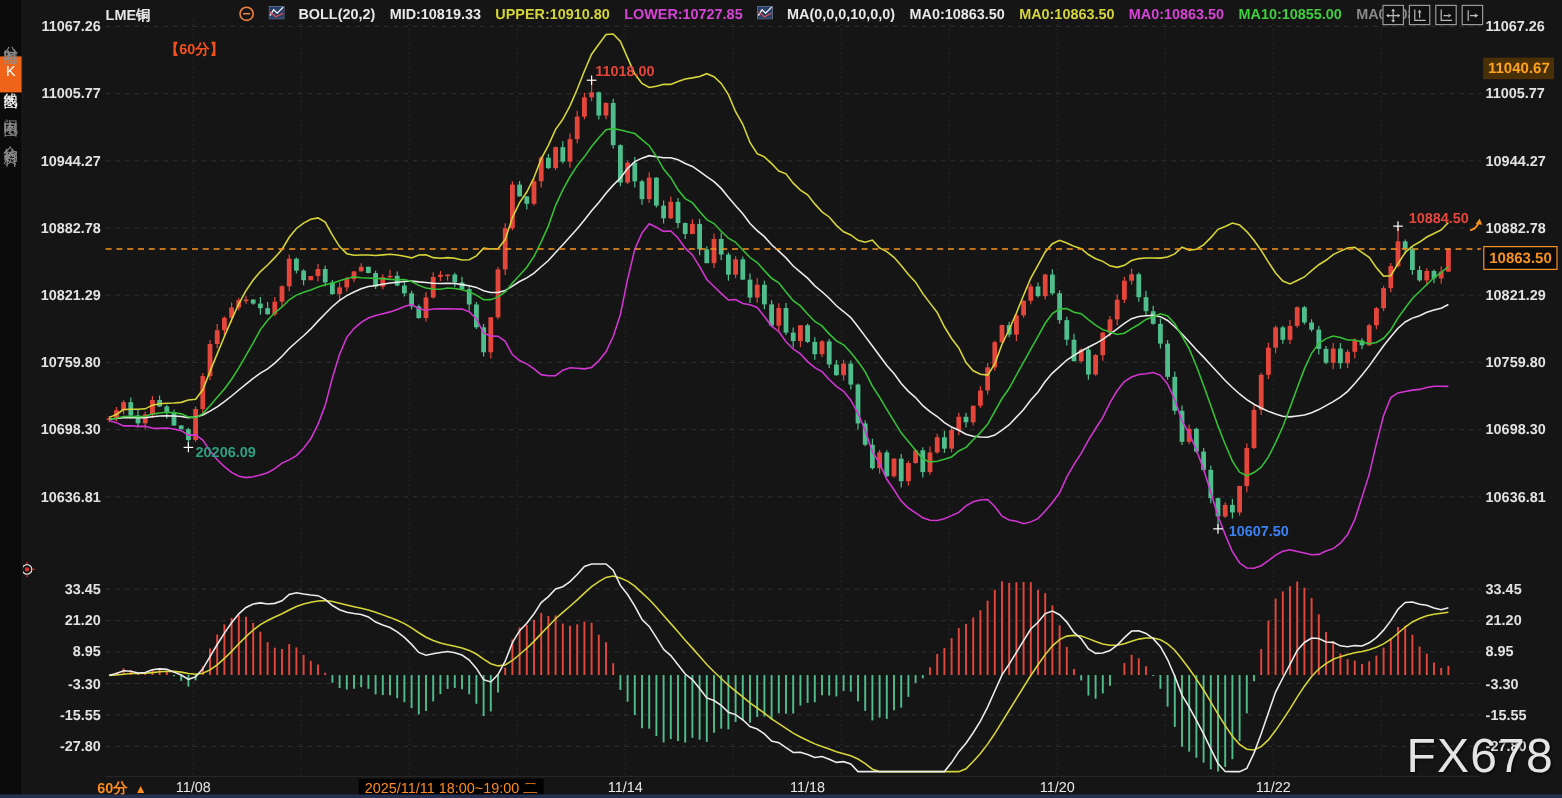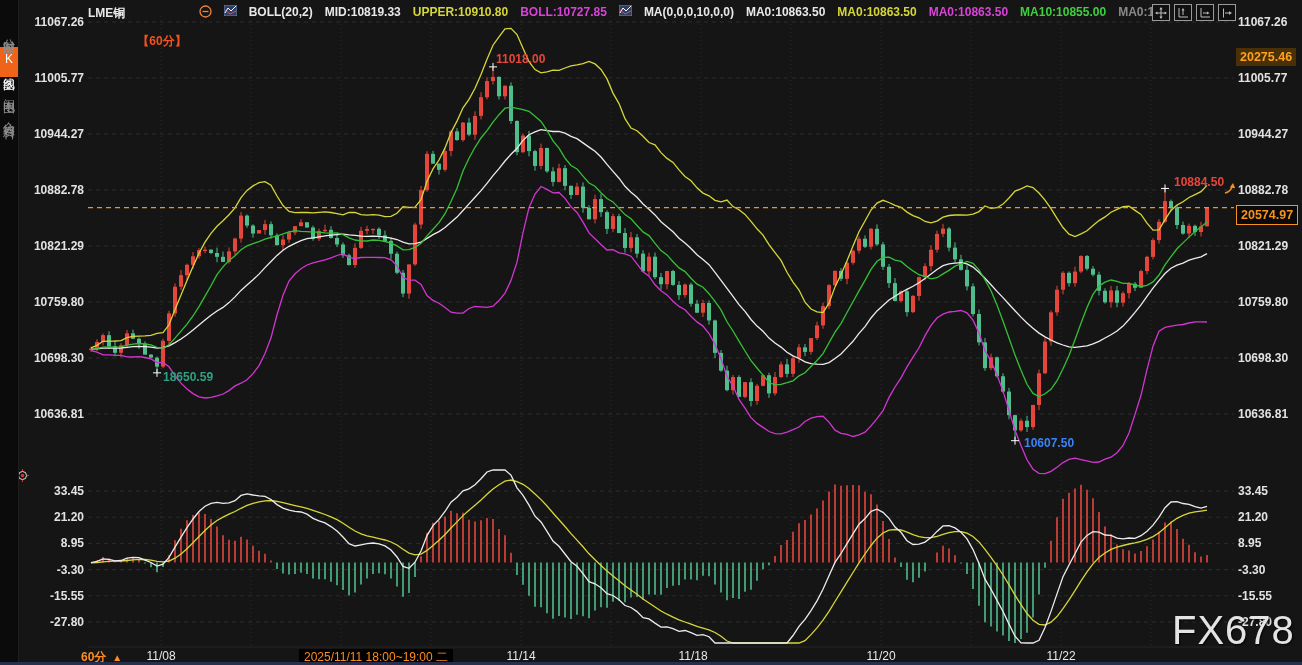--- a/index.html
+++ b/index.html
@@ -681,21 +681,21 @@
     <span class="mini-icon">
       <svg width="13" height="11">
           <rect x="0" y="0" width="13" height="11" fill="#2b4068" stroke="#9ab" stroke-width="0.6"></rect>
           <polyline points="1,8 4,3 7,6 12,1" fill="none" stroke="#fff" stroke-width="1"></polyline>
           <polyline points="1,5 6,9 12,6" fill="none" stroke="#e05050" stroke-width="1"></polyline>
         </svg>
     </span>
     <span class="h-white">BOLL(20,2)</span>
     <span class="h-white">MID:10819.33</span>
     <span class="h-yellow">UPPER:10910.80</span>
-    <span class="h-magenta">BOLL:10727.85</span>
+    <span class="h-magenta">LOWER:10727.85</span>
     <span class="mini-icon">
       <svg width="13" height="11">
           <rect x="0" y="0" width="13" height="11" fill="#2b4068" stroke="#9ab" stroke-width="0.6"></rect>
           <polyline points="1,8 4,3 7,6 12,1" fill="none" stroke="#fff" stroke-width="1"></polyline>
           <polyline points="1,5 6,9 12,6" fill="none" stroke="#e05050" stroke-width="1"></polyline>
         </svg>
     </span>
     <span class="h-white">MA(0,0,0,10,0,0)</span>
     <span class="h-white">MA0:10863.50</span>
     <span class="h-yellow">MA0:10863.50</span>
@@ -759,22 +759,22 @@
       <div class="tick left" style="top: 536px;">8.95</div>
       <div class="tick right" style="top: 536px;">8.95</div>
       <div class="tick left" style="top: 563px;">-3.30</div>
       <div class="tick right" style="top: 563px;">-3.30</div>
       <div class="tick left" style="top: 589px;">-15.55</div>
       <div class="tick right" style="top: 589px;">-15.55</div>
       <div class="tick left" style="top: 615px;">-27.80</div>
       <div class="tick right" style="top: 615px;">-27.80</div>
     </div>
 
-  <div class="badge filled" id="badge0" style="top: 48px;">20275.46</div>
-  <div class="badge outline" id="badge1" style="top: 205px;">20574.97</div>
+  <div class="badge filled" id="badge0" style="top: 48px;">11040.67</div>
+  <div class="badge outline" id="badge1" style="top: 205px;">10863.50</div>
   <span id="price-flag">
     <svg width="13" height="13">
         <path d="M1 11 Q6 10 8 5" fill="none" stroke="#f7921e" stroke-width="1.6"></path>
         <path d="M9 1l2.2 5.2-5.4-.6z" fill="#f7921e"></path>
       </svg>
   </span>
 
   <span id="target-icon">
     <svg width="13" height="13">
         <circle cx="6.5" cy="6.5" r="4" fill="none" stroke="#ddd" stroke-width="1"></circle>
@@ -784,27 +784,27 @@
         <line x1="0" y1="6.5" x2="2" y2="6.5" stroke="#e03030"></line>
         <line x1="11" y1="6.5" x2="13" y2="6.5" stroke="#e03030"></line>
       </svg>
   </span>
 
   <div id="period-label"><span>60分</span><span class="tri">▲</span></div>
   <div id="bottom-bar">
       <div class="t-label" style="left: 142px;">11/08</div>
       <div class="t-label hl" style="left: 357px;">2025/11/11 18:00~19:00 二</div>
       <div class="t-label" style="left: 502px;">11/14</div>
-      <div class="t-label" style="left: 674px;">11/18</div>
+      <div class="t-label" style="left: 654px;">11/18</div>
       <div class="t-label" style="left: 862px;">11/20</div>
       <div class="t-label" style="left: 1042px;">11/22</div>
     </div>
 
   <div id="marker-labels">
       <div class="marker-label" style="left: 496px; top: 52px; color: rgb(229, 70, 60);">11018.00</div>
-      <div class="marker-label" style="left: 163px; top: 370px; color: rgb(47, 161, 131);">18650.59</div>
+      <div class="marker-label" style="left: 163px; top: 370px; color: rgb(47, 161, 131);">20206.09</div>
       <div class="marker-label" style="left: 1024px; top: 436px; color: #3b82f6;">10607.50</div>
       <div class="marker-label" style="left: 1174px; top: 175px; color: rgb(229, 70, 60);">10884.50</div>
     </div>
 
   <div id="watermark">FX678</div>
   <div id="bottom-strip"></div>
 </div>
 
 </body></html>

